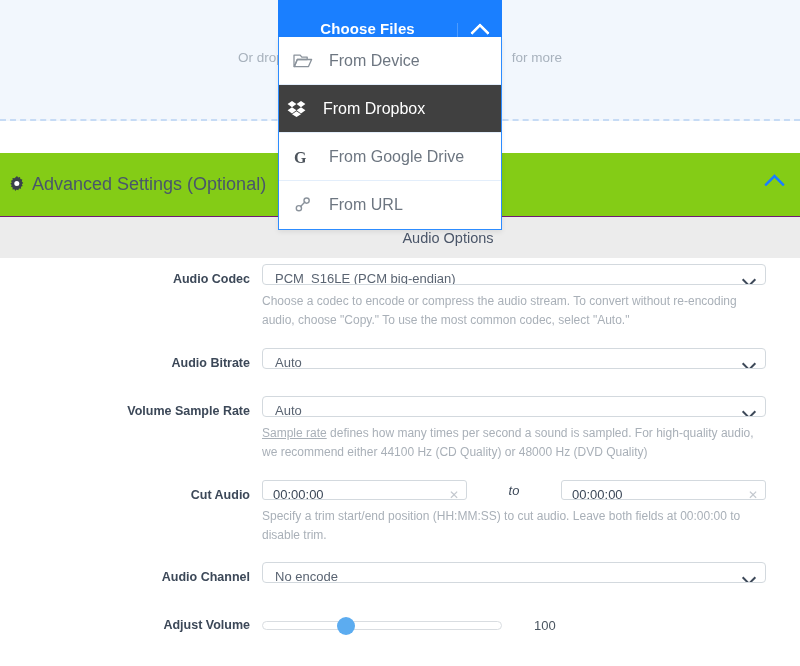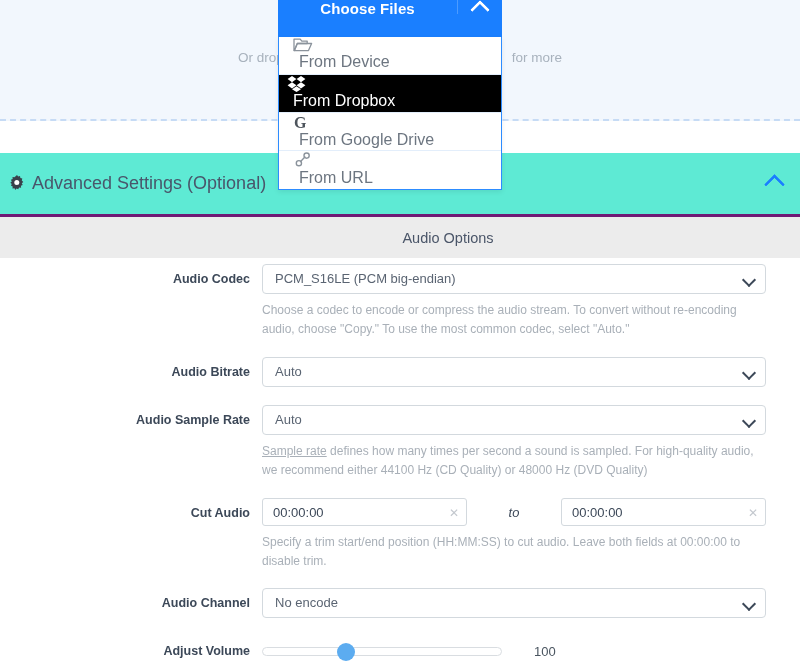--- a/index.html
+++ b/index.html
@@ -40,21 +40,21 @@
   
   .chooser {
     position: absolute;
     left: 278px;
     top: 0;
     width: 224px;
     z-index: 60;
   }
   .chooser-btn {
     display: flex;
-    align-items: flex-start;
+    align-items: flex-end;
     height: 37px;
     background: #1a7fff;
     color: #ffffff;
     cursor: pointer;
     user-select: none;
   }
   .chooser-btn-label {
     flex: 1;
     display: flex;
     align-items: center;
@@ -80,56 +80,56 @@
     border-radius: 1px;
   }
   .chooser-menu {
     border: 1px solid #2d8cff;
     border-top: none;
     background: #ffffff;
     box-shadow: 0 2px 5px rgba(0,0,0,.08);
   }
   .menu-item {
     display: flex;
-    height: 38px;
+    align-items: center;
+    height: 48px;
     padding-left: 14px;
     font-size: 16px;
     color: #6d7681;
     border-bottom: 1px solid #e3eefb;
     cursor: pointer;
     box-sizing: border-box;
-    flex-direction: column;
   }
   .menu-item:last-child { border-bottom: none; }
   .menu-item.active {
-    background: #000000;
+    background: #404040;
     color: #ffffff;
     padding-left: 8px;
   }
   .menu-icon {
     width: 30px;
     display: flex;
     align-items: center;
     justify-content: flex-start;
     flex: none;
   }
   .menu-icon svg { display: block; }
   .menu-label { padding-left: 6px; }
 
   
   .adv-bar {
     position: absolute;
     left: 0; top: 153px;
     width: 800px;
     height: 64px;
-    border-bottom: 3px solid #701a75;
-    box-sizing: border-box;
-    display: flex;
-    align-items: center;
-    background: #5eead4;
+    border-bottom: 1px solid #701a75;
+    box-sizing: border-box;
+    display: flex;
+    align-items: center;
+    background: #84cc16;
   }
   .adv-gear {
     margin-left: 6px;
     width: 22px;
     display: flex;
     align-items: center;
     justify-content: center;
   }
   .adv-title {
     font-size: 18px;
@@ -188,21 +188,21 @@
     font-weight: bold;
     color: #3c4858;
     line-height: 30px;
   }
   .row-ctl {
     width: 504px;
     flex: none;
   }
   .sel {
     width: 504px;
-    height: 30px;
+    height: 21px;
     box-sizing: border-box;
     border: 1px solid #d3d9de;
     border-radius: 4px;
     background: #fff;
     padding: 0 26px 0 12px;
     font-size: 13px;
     color: #5a6472;
     line-height: 28px;
     position: relative;
     cursor: pointer;
@@ -228,21 +228,21 @@
   }
   .helper u { text-decoration: underline; }
 
   .cut-wrap {
     display: flex;
     align-items: center;
     width: 504px;
   }
   .time-input {
     width: 205px;
-    height: 28px;
+    height: 20px;
     box-sizing: border-box;
     border: 1px solid #d3d9de;
     border-radius: 3px;
     background: #fff;
     font-size: 13px;
     color: #3c4858;
     padding: 0 20px 0 10px;
     line-height: 28px;
     position: relative;
     cursor: text;
@@ -397,21 +397,21 @@
     <div class="row-label">Audio Bitrate</div>
     <div class="row-ctl">
       <div class="sel">
         <span>Auto</span>
         <span class="chev"></span>
       </div>
     </div>
   </div>
 
   <div class="row" style="padding-top:18px">
-    <div class="row-label">Audio Sample Rate</div>
+    <div class="row-label">Volume Sample Rate</div>
     <div class="row-ctl">
       <div class="sel">
         <span>Auto</span>
         <span class="chev"></span>
       </div>
       <div class="helper"><u>Sample rate</u><span> defines how many times per second a sound is sampled. For high-quality audio, we recommend either 44100 Hz (CD Quality) or 48000 Hz (DVD Quality)</span></div>
     </div>
   </div>
 
   <div class="row" style="padding-top:18px">

